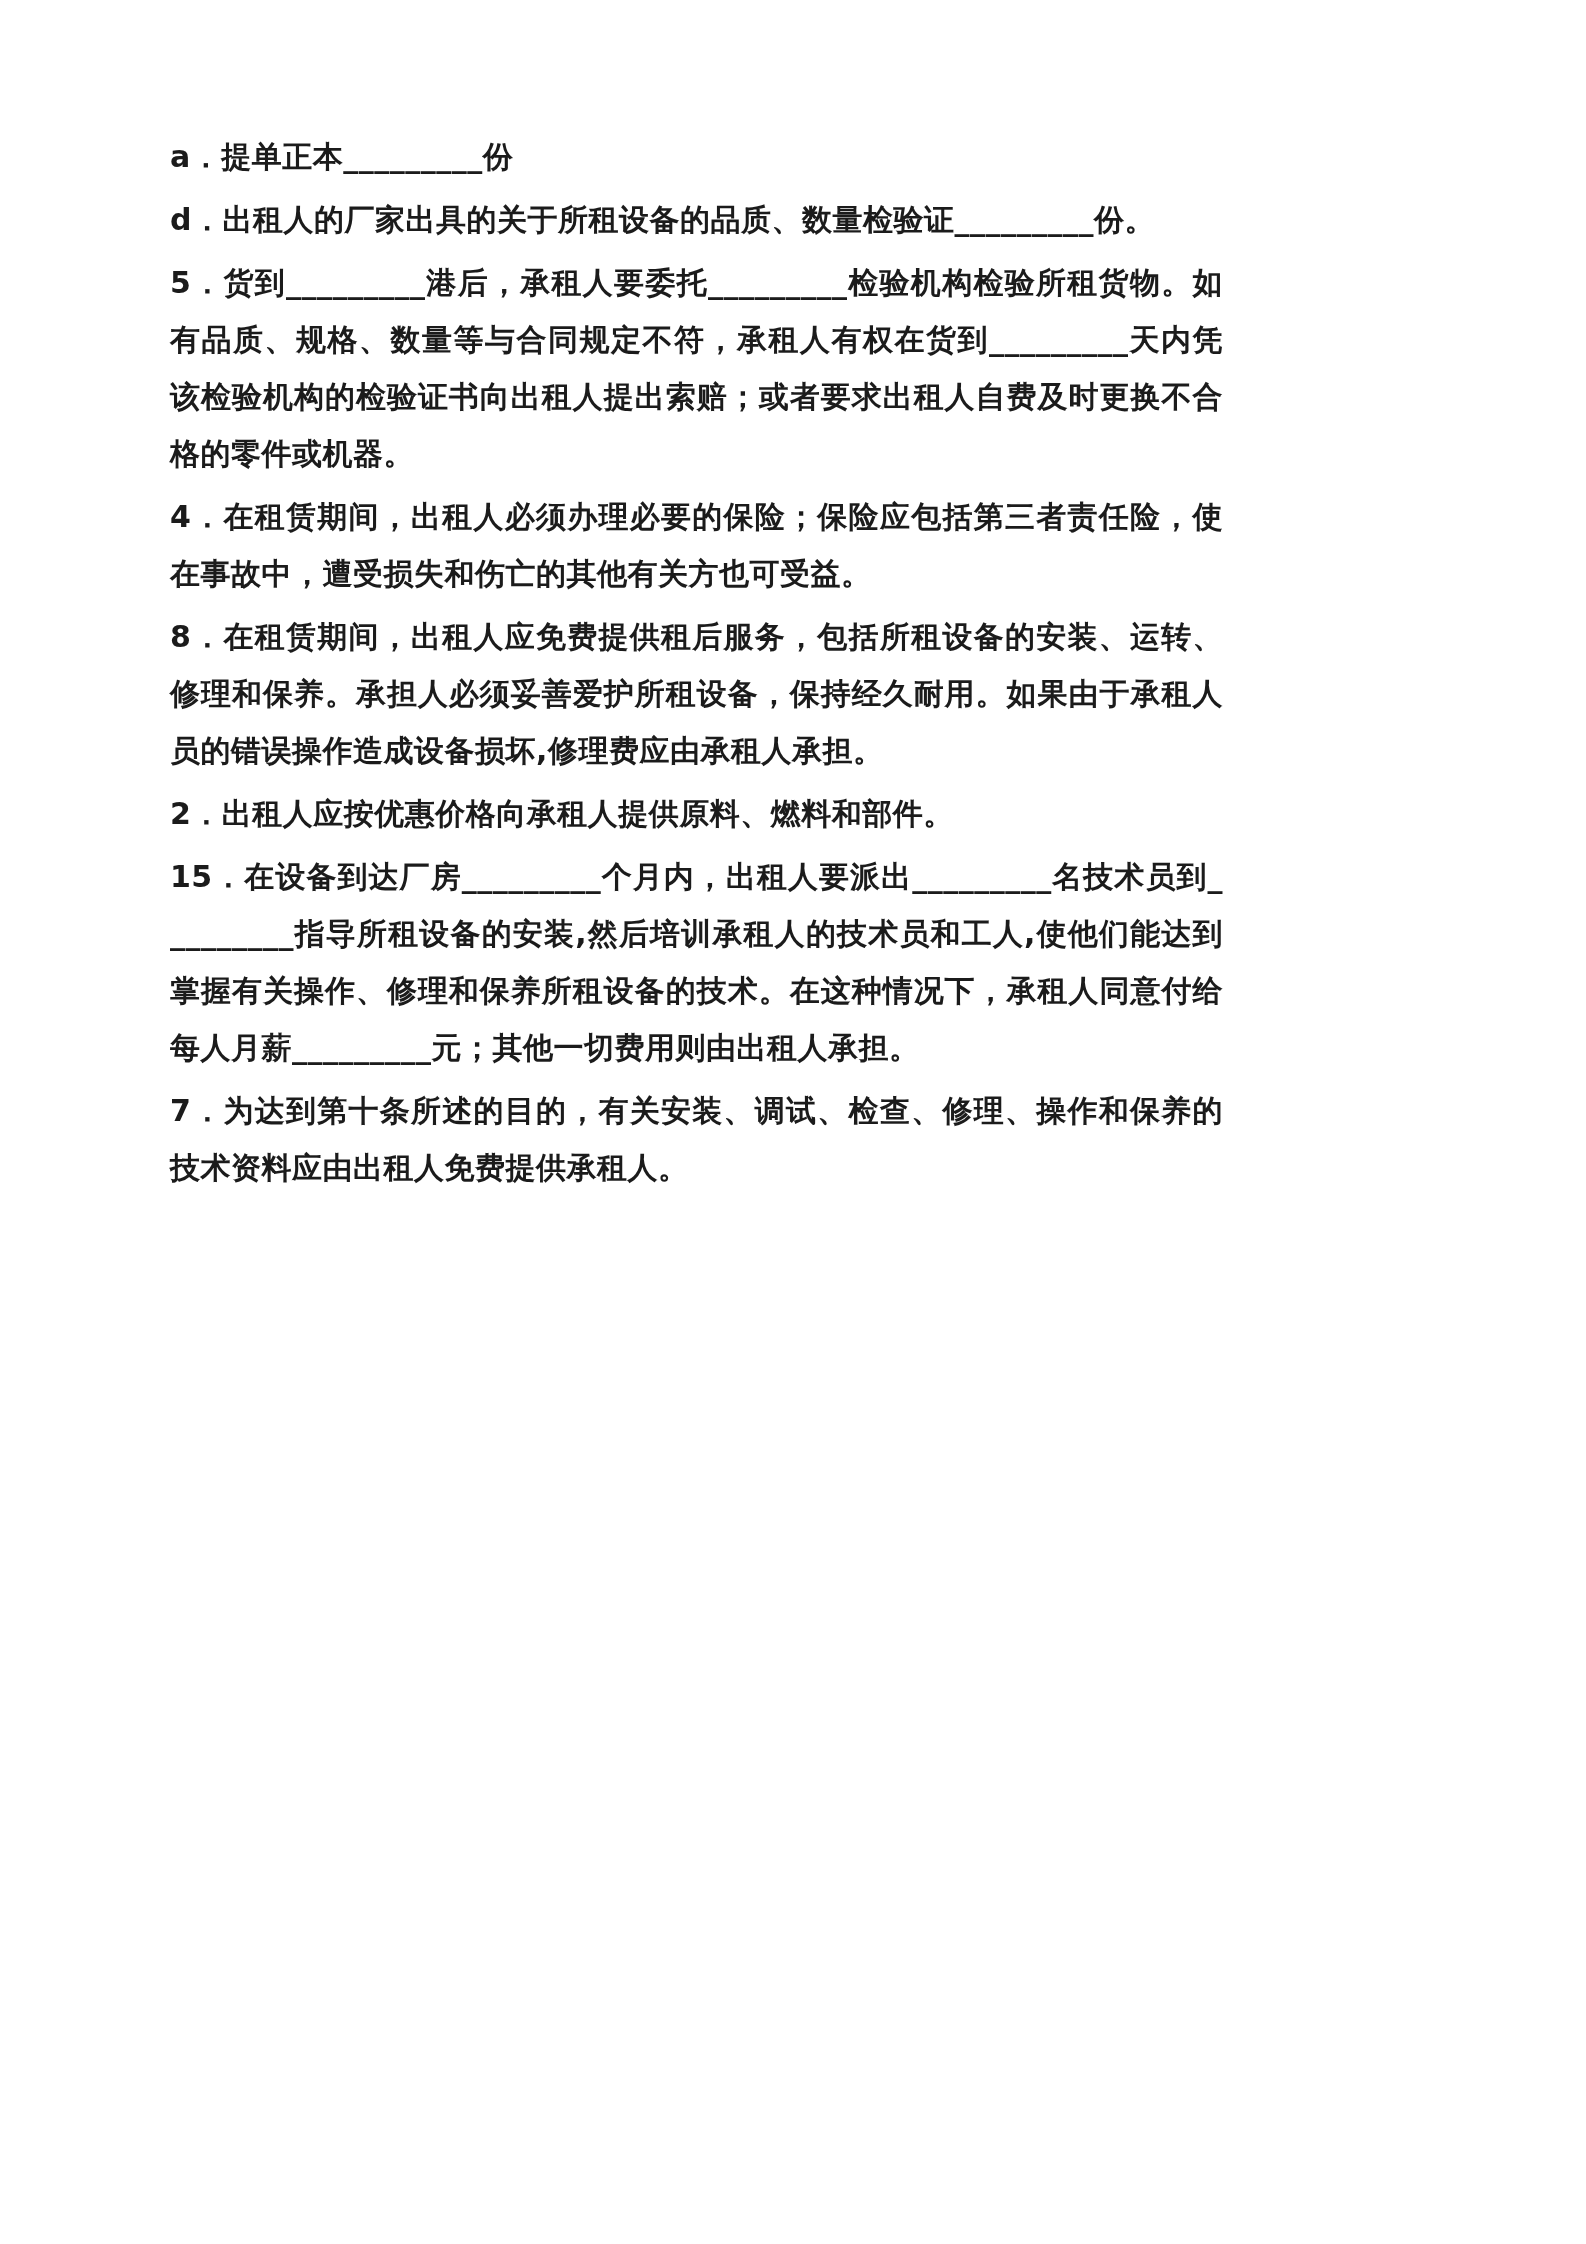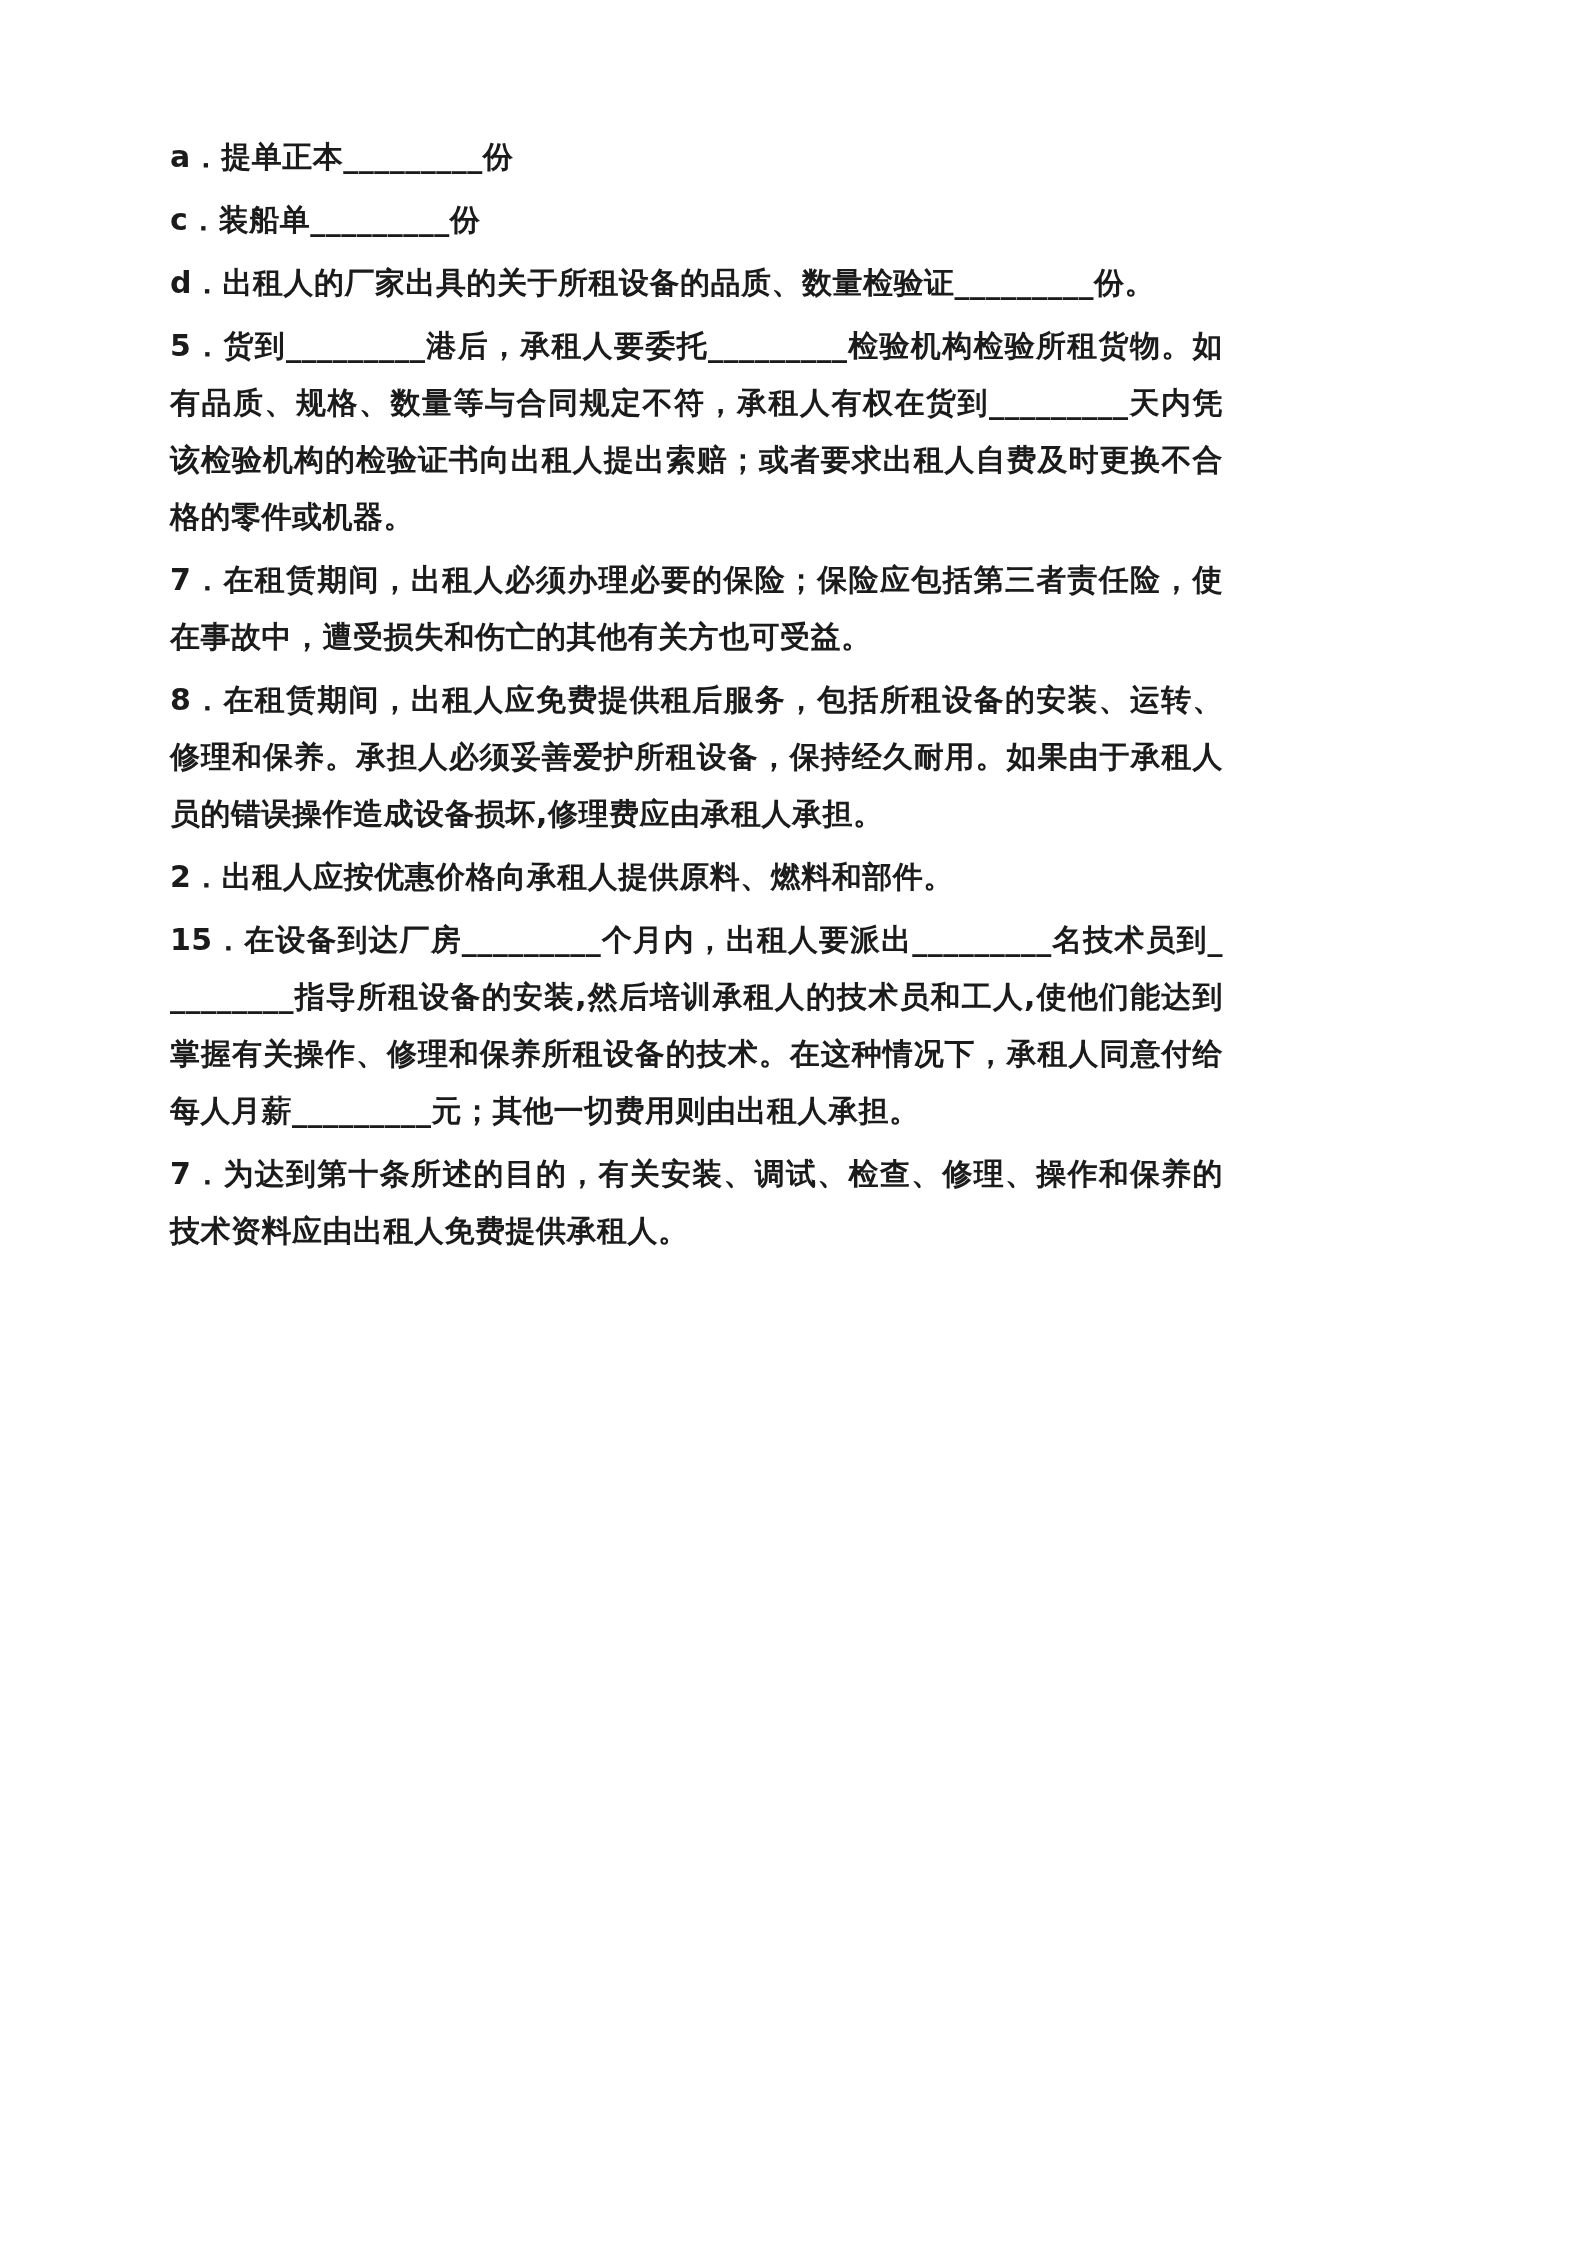--- a/index.html
+++ b/index.html
@@ -32,21 +32,20 @@
   }
   .doc-paragraph.spaced {
     margin-top: 6px;
   }
 </style>
 </head>
 <body>
 
 <div class="page">
   <p class="doc-paragraph">a．提单正本_________份</p>
-  <p class="doc-paragraph">c．装船单_________份</p>
   <p class="doc-paragraph">d．出租人的厂家出具的关于所租设备的品质、数量检验证_________份。</p>
   <p class="doc-paragraph spaced">5．货到_________港后，承租人要委托_________检验机构检验所租货物。如有品质、规格、数量等与合同规定不符，承租人有权在货到_________天内凭该检验机构的检验证书向出租人提出索赔；或者要求出租人自费及时更换不合格的零件或机器。</p>
-  <p class="doc-paragraph spaced">7．在租赁期间，出租人必须办理必要的保险；保险应包括第三者责任险，使在事故中，遭受损失和伤亡的其他有关方也可受益。</p>
+  <p class="doc-paragraph spaced">4．在租赁期间，出租人必须办理必要的保险；保险应包括第三者责任险，使在事故中，遭受损失和伤亡的其他有关方也可受益。</p>
   <p class="doc-paragraph">8．在租赁期间，出租人应免费提供租后服务，包括所租设备的安装、运转、修理和保养。承担人必须妥善爱护所租设备，保持经久耐用。如果由于承租人员的错误操作造成设备损坏,修理费应由承租人承担。</p>
   <p class="doc-paragraph spaced">2．出租人应按优惠价格向承租人提供原料、燃料和部件。</p>
   <p class="doc-paragraph spaced">15．在设备到达厂房_________个月内，出租人要派出_________名技术员到_________指导所租设备的安装,然后培训承租人的技术员和工人,使他们能达到掌握有关操作、修理和保养所租设备的技术。在这种情况下，承租人同意付给每人月薪_________元；其他一切费用则由出租人承担。</p>
   <p class="doc-paragraph spaced">7．为达到第十条所述的目的，有关安装、调试、检查、修理、操作和保养的技术资料应由出租人免费提供承租人。</p>
 </div>
 
 </body></html>

